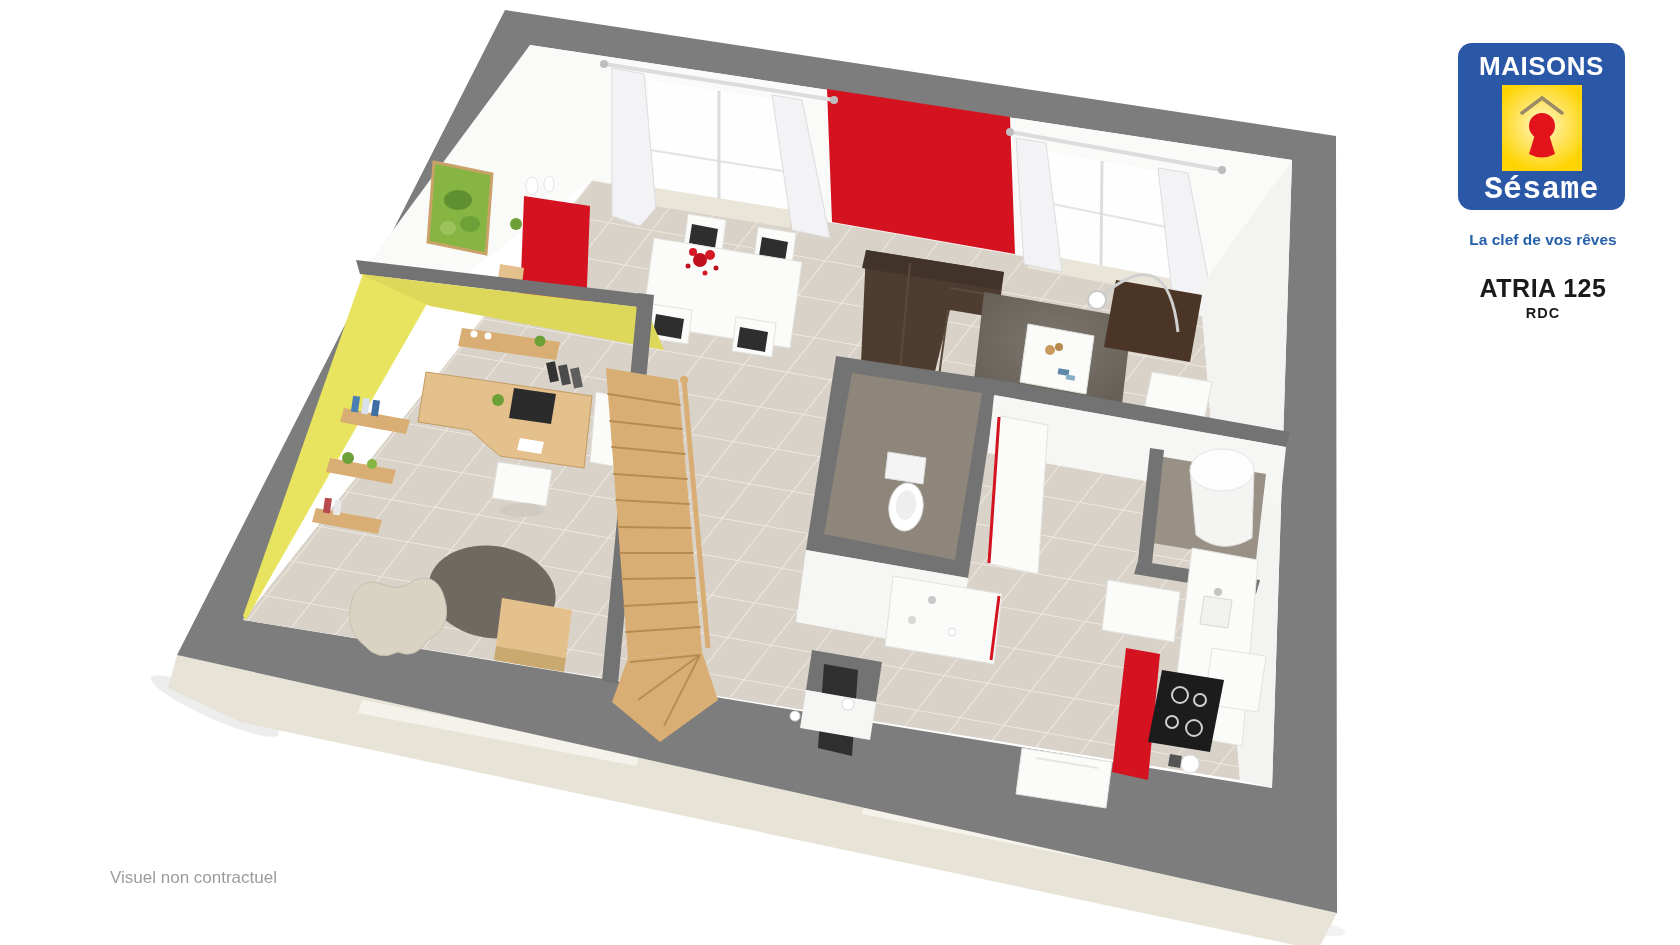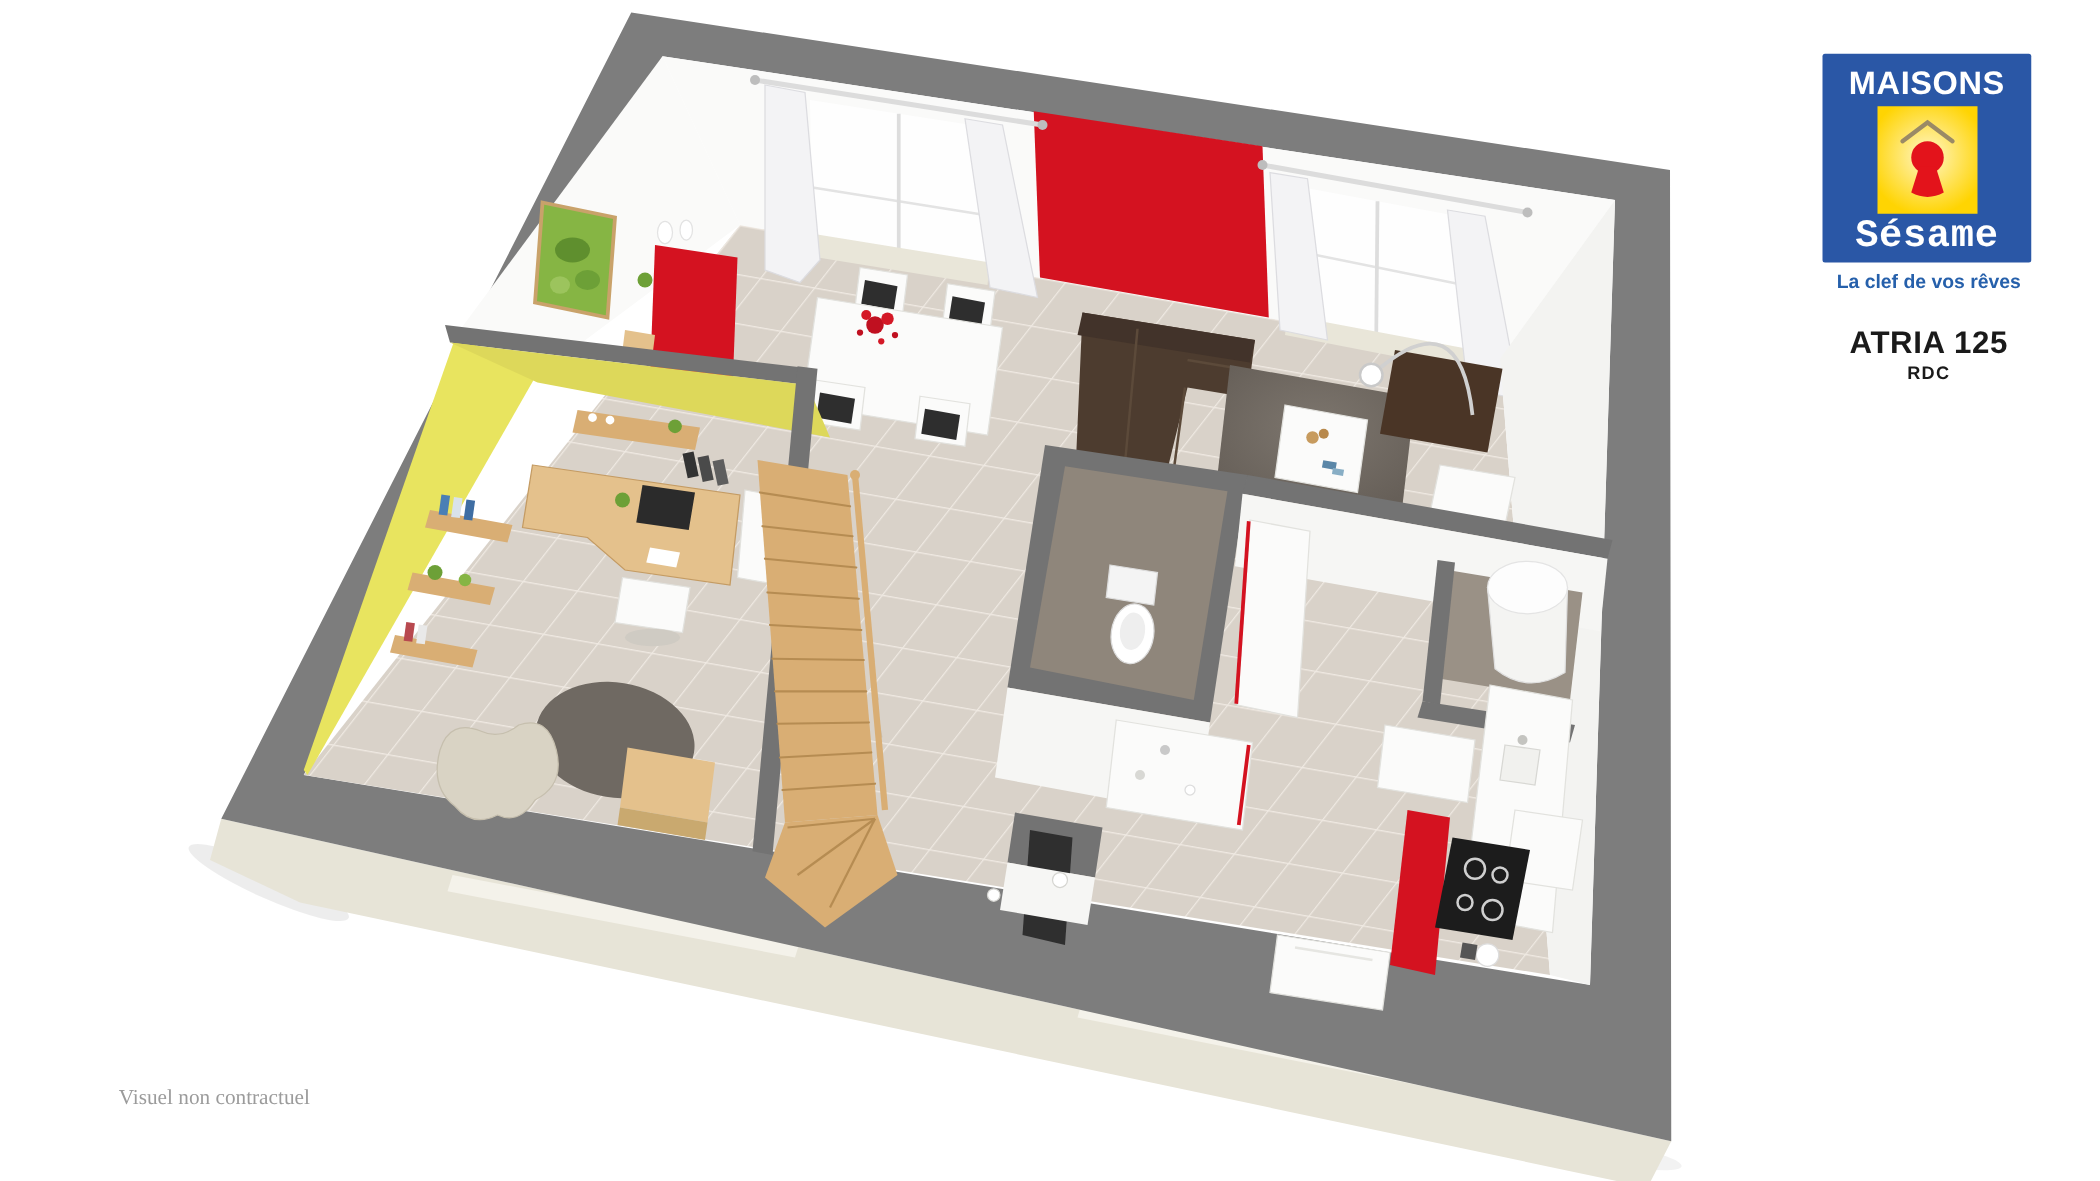--- a/index.html
+++ b/index.html
@@ -27,30 +27,30 @@
   .wfurn{fill:#fbfbfa;stroke:#e2e2de;stroke-width:1;}
   .glass{fill:#fefefe;}
   .curtain{fill:#f3f3f5;stroke:#dcdce0;stroke-width:1;}
   .greenart{fill:#86b544;}
   .tileline{stroke:var(--floor_grout);stroke-width:2.2;}
   .tread{stroke:#b68c52;stroke-width:1.8;}
   .seam{stroke:#5c4a3a;stroke-width:2;}
 
   
   .brand{position:absolute;left:1458px;top:43px;width:170px;text-align:center;}
-  .logo-box{width:167px;height:167px;background:var(--brand_blue);border-radius:2px;
+  .logo-box{width:167px;height:167px;background:var(--brand_blue);border-radius:14px;
             box-sizing:border-box;display:flex;flex-direction:column;align-items:center;}
   .logo-maisons{color:#ffffff;font-weight:bold;font-size:26px;letter-spacing:.5px;margin-top:8px;}
   .logo-key{width:80px;height:86px;margin-top:3px;
             background:radial-gradient(circle at 50% 46%, var(--brand_yellow_light) 0%, var(--brand_yellow) 78%);}
   .logo-sesame{color:#ffffff;font-weight:bold;font-size:31px;margin-top:1px;letter-spacing:.5px;font-family:Liberation Mono, monospace;}
-  .tagline{margin-top:7px;color:var(--tagline_blue);font-size:15.5px;font-weight:600;}
+  .tagline{margin-top:21px;color:var(--tagline_blue);font-size:15.5px;font-weight:600;}
   .plan-title{margin-top:25px;color:var(--title_black);font-size:25px;font-weight:bold;letter-spacing:.5px;}
   .plan-level{color:var(--title_black);font-size:14.5px;font-weight:bold;letter-spacing:1px;margin-top:2px;}
-  .disclaimer{position:absolute;left:95px;top:868px;color:var(--disclaimer_gray);font-size:17px;font-family:Liberation Serif, serif;}
+  .disclaimer{position:absolute;left:110px;top:868px;color:var(--disclaimer_gray);font-size:17px;}
 </style>
 </head>
 <body>
 
 <div class="canvas">
 
 <svg width="1680" height="945" viewBox="0 0 1680 945" style="position:absolute;left:0;top:0;">
   <defs>
     <pattern id="tiles" patternUnits="userSpaceOnUse" width="44" height="44" patternTransform="matrix(0.985,0.173,-0.616,0.787,592,180)">
       <rect width="44" height="44" fill="var(--floor_tile)"></rect>

